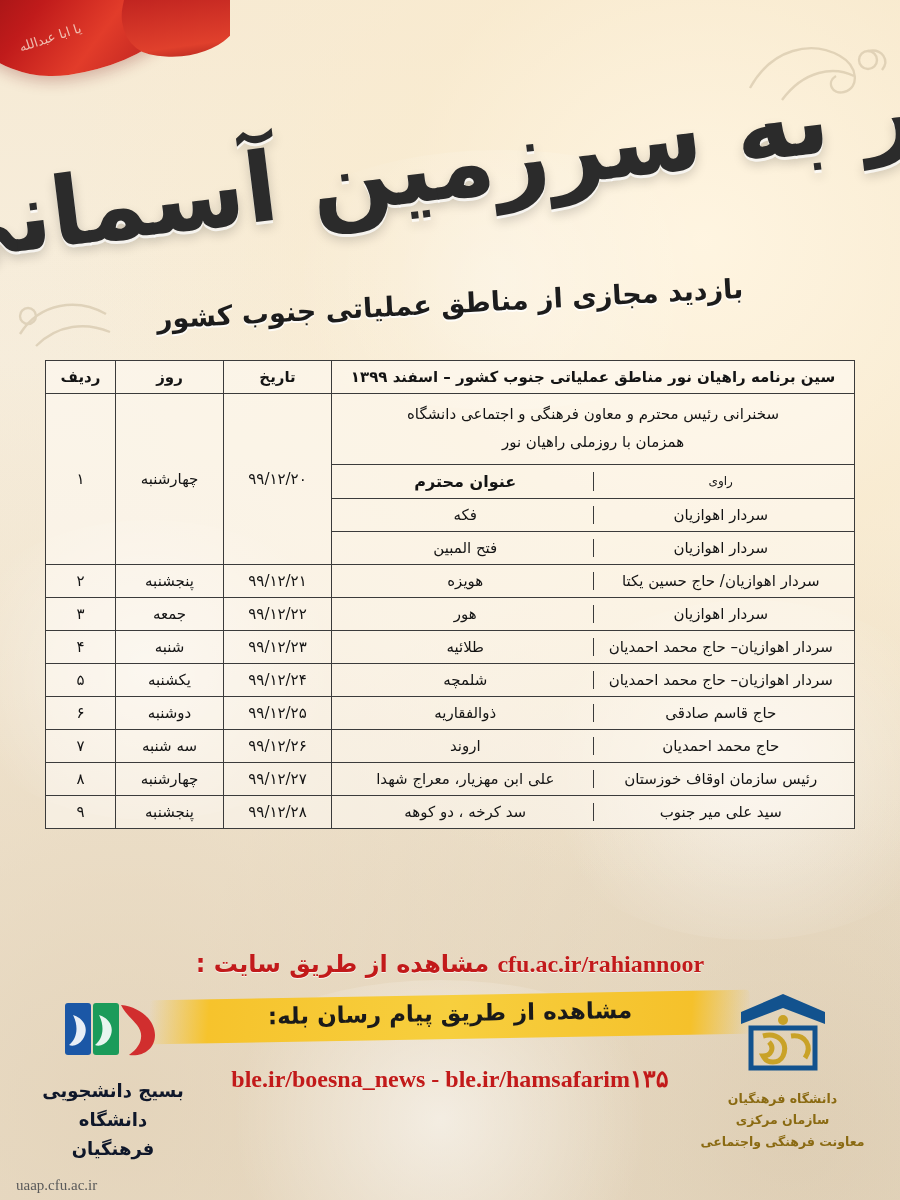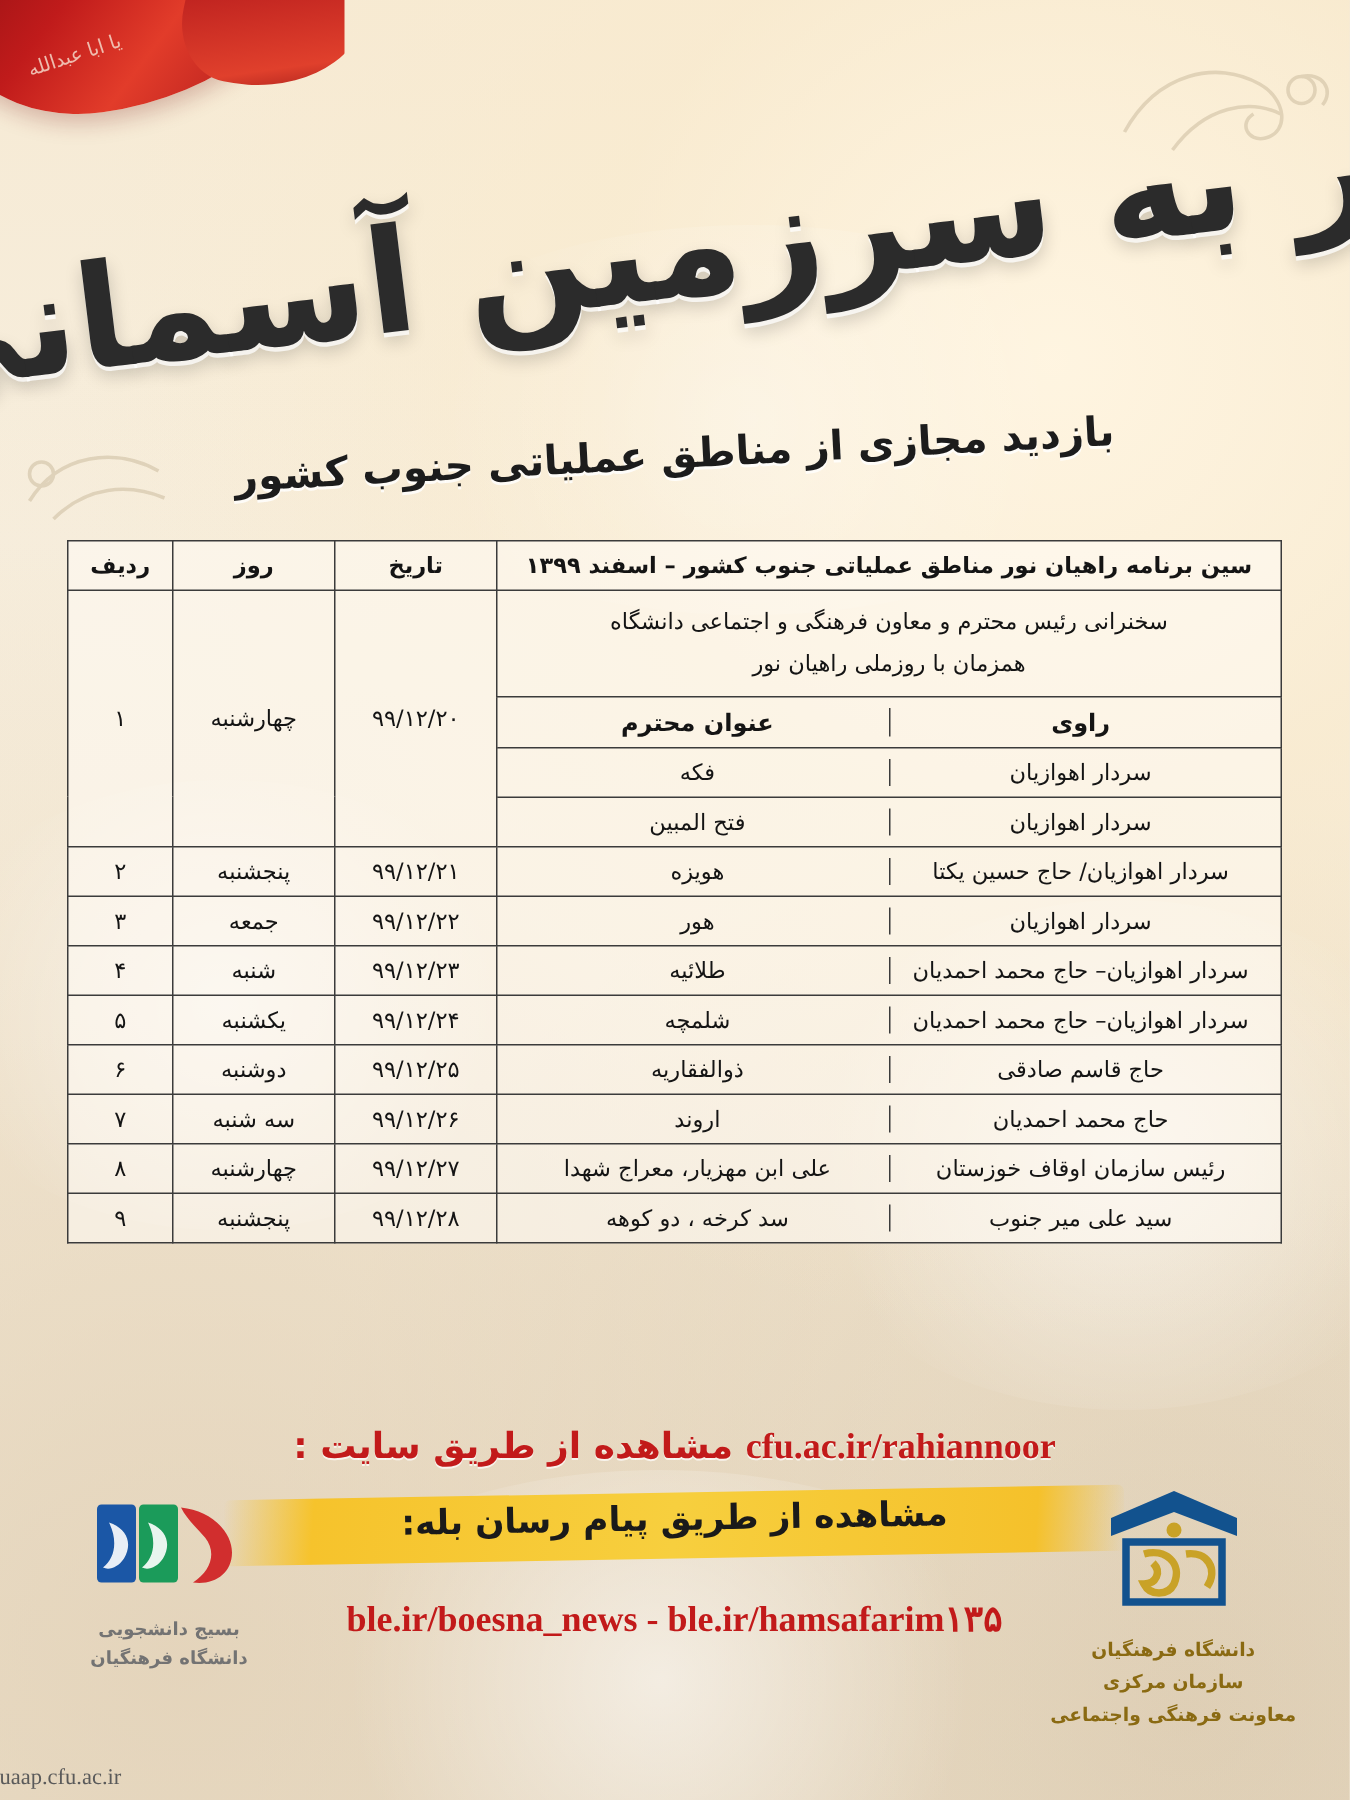--- a/index.html
+++ b/index.html
@@ -139,31 +139,31 @@
   }
 
   
   .logo-left { position:absolute; left:38px; top:995px; width:150px; text-align:center; }
   .logo-left .mark {
     width:108px; height:72px; margin:0 auto;
     position:relative;
   }
   .logo-left .cap {
     margin-top:10px; font-family:"DejaVu Sans", sans-serif;
-    font-size:12px; font-weight:700; color:#737373; line-height:1.6;
+    font-size:18px; font-weight:700; color:#0f172a; line-height:1.6;
   }
 
   .logo-right { position:absolute; right:30px; top:990px; width:175px; text-align:center; }
   .logo-right .cap {
     margin-top:8px; font-family:"DejaVu Sans", sans-serif;
     font-size:12.5px; font-weight:700; color:#8a6a12; line-height:1.7;
   }
 
   .bottom-url {
-    position:absolute; left:0; bottom:6px;
+    position:absolute; left:16px; bottom:6px;
     font-family:"Liberation Serif", serif;
     font-size:15px; color:#5a5a5a; direction:ltr;
   }
 </style>
 </head>
 <body>
 
 <div class="bg"></div>
 <div class="bg-cloud c1"></div>
 <div class="bg-cloud c2"></div>
@@ -219,21 +219,21 @@
         </td>
         <td rowspan="4" class="col-tarikh">۹۹/۱۲/۲۰</td>
         <td rowspan="4" class="col-rooz">چهارشنبه</td>
         <td rowspan="4" class="col-radif">۱</td>
       </tr>
       <tr class="sub-head">
         <td>
           <table style="width:100%;border-collapse:collapse;border:0;">
             <tbody>
                 <tr>
-              <td style="border:0;border-left:1px solid #3b3b3b;width:50%;font-weight:700;font-size:16px;padding:0;">راوی</td>
+              <td style="border:0;border-left:1px solid #3b3b3b;width:50%;font-weight:400;font-size:12px;padding:0;">راوی</td>
               <td style="border:0;width:50%;font-weight:700;font-size:16px;padding:0;">عنوان محترم</td>
             </tr>
           </tbody>
             </table>
         </td>
       </tr>
       <tr>
         <td>
           <table style="width:100%;border-collapse:collapse;border:0;">
             <tbody>

